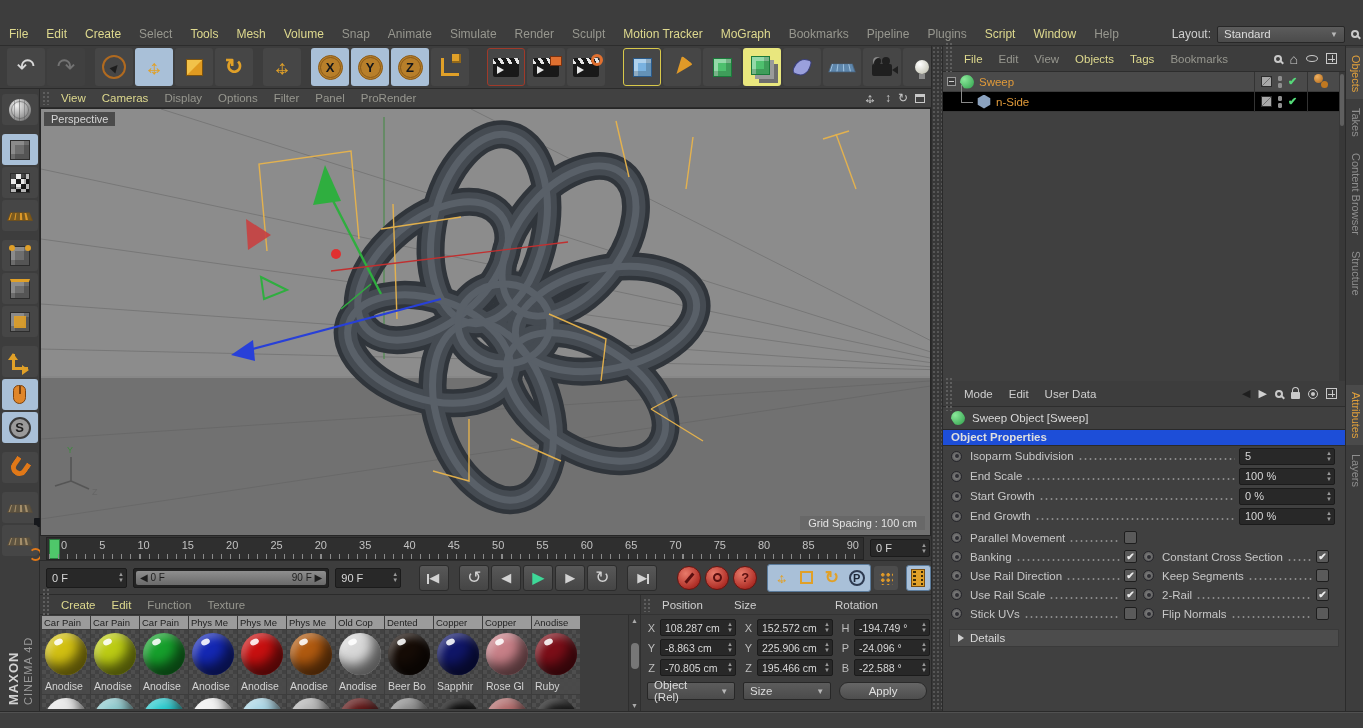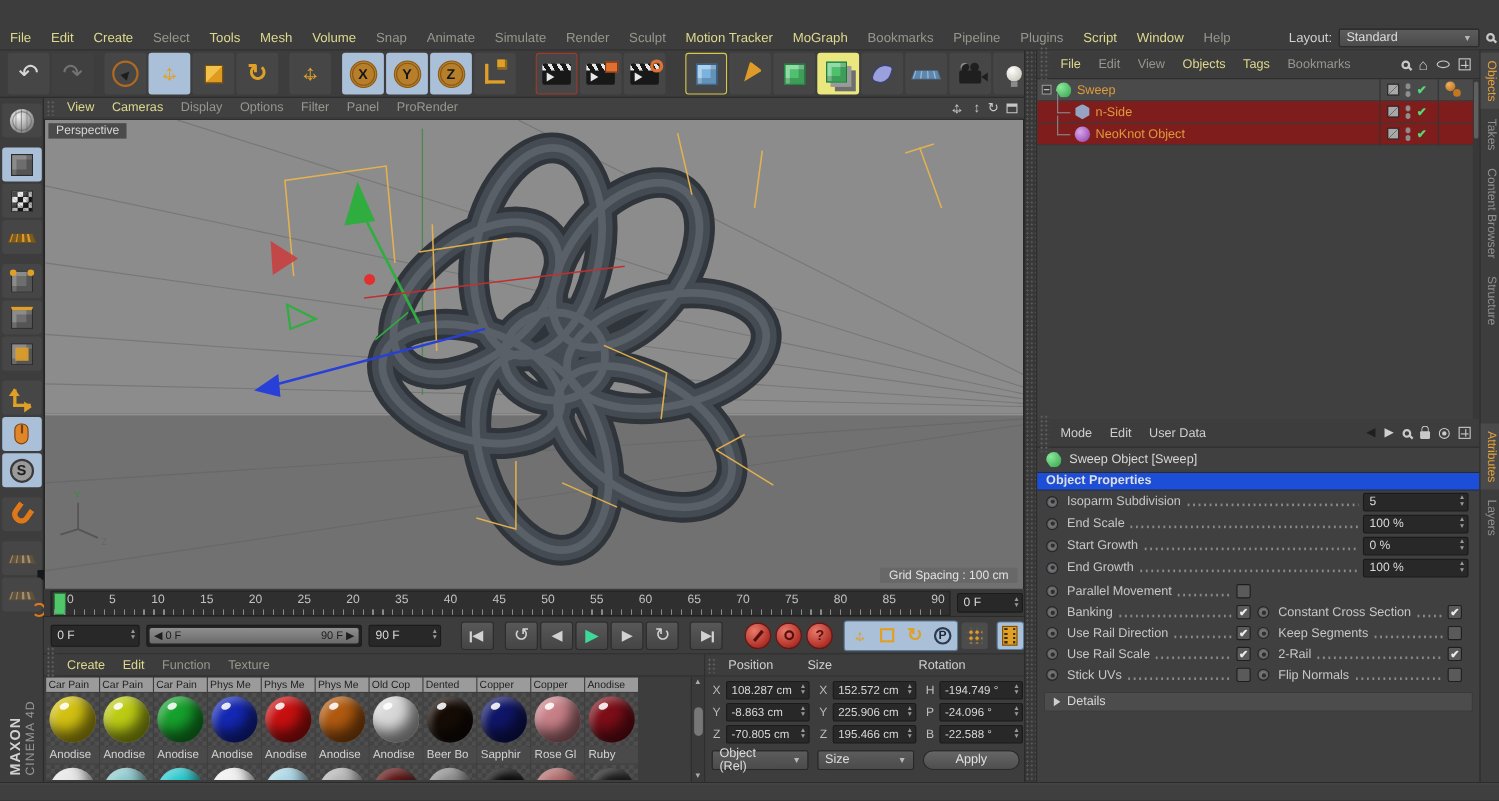--- a/index.html
+++ b/index.html
@@ -181,21 +181,21 @@
   .iplus::after { content:""; position:absolute; top:4.5px; left:1px; height:1.5px; width:7px; background:#c9c9c9; }
   .ilock { width:9px; height:7px; background:#c9c9c9; border-radius:1px; position:relative; margin-top:4px; }
   .ilock::before { content:""; position:absolute; left:1px; top:-5px; width:5px; height:5px;
                    border:1.5px solid #c9c9c9; border-bottom:none; border-radius:4px 4px 0 0; }
   .itarget { width:10px; height:10px; border:1.5px solid #c9c9c9; border-radius:50%; position:relative; }
   .itarget::after { content:""; position:absolute; inset:2px; background:#c9c9c9; border-radius:50%; }
   .iarrow { font-size:11px; line-height:1; }
 
   
   #om-tree { position:relative; height:309px; overflow:hidden; }
-  .om-row { display:flex; align-items:center; height:20px; padding-left:4px; background:#7f1d1d;
+  .om-row { display:flex; align-items:center; height:20px; padding-left:4px; background:#000000;
             border-bottom:1px solid #3a3a3a; }
   .om-row.row-selected { background:#4a4a4a; }
   .om-indent { flex:none; }
   .expander { flex:none; width:9px; height:9px; border:1px solid #9a9a9a; position:relative; margin-right:4px; background:#3a3a3a; }
   .expander::after { content:""; position:absolute; left:1px; top:3px; width:5px; height:1px; background:#cfcfcf; }
   .treeline { flex:none; width:12px; height:18px; border-left:1px solid #8a8a8a; border-bottom:1px solid #8a8a8a;
               margin:-8px 4px 8px 0; }
   .om-icon { flex:none; width:14px; height:14px; margin-right:5px; }
   .ico-sweep { background:radial-gradient(circle at 30% 30%, #8ae89a, #2ea04a); border-radius:50% 50% 50% 50%;
                clip-path:polygon(0 0,70% 0,100% 40%,100% 100%,30% 100%,0 55%); }
@@ -715,32 +715,20 @@
           <span class="treeline"></span>
           <span class="om-icon ico-nside"></span>
           <span class="om-label">n-Side</span>
           <span class="om-cols">
             <span class="om-texsq"></span>
             <span class="om-dots"></span>
             <span class="om-check"></span>
           </span>
           <span class="om-tags"></span>
         </div>
-          <div class="om-row">
-          <span class="om-indent" style="width: 14px;"></span>
-          <span class="treeline"></span>
-          <span class="om-icon ico-knot"></span>
-          <span class="om-label">NeoKnot Object</span>
-          <span class="om-cols">
-            <span class="om-texsq"></span>
-            <span class="om-dots"></span>
-            <span class="om-check"></span>
-          </span>
-          <span class="om-tags"></span>
-        </div>
         </div>
       <div id="om-vscroll">
           <span class="thumb"></span>
         </div>
     </div>
 
     <div class="pmenu">
       <span class="grip"></span>
       <div style="display:flex">
 

